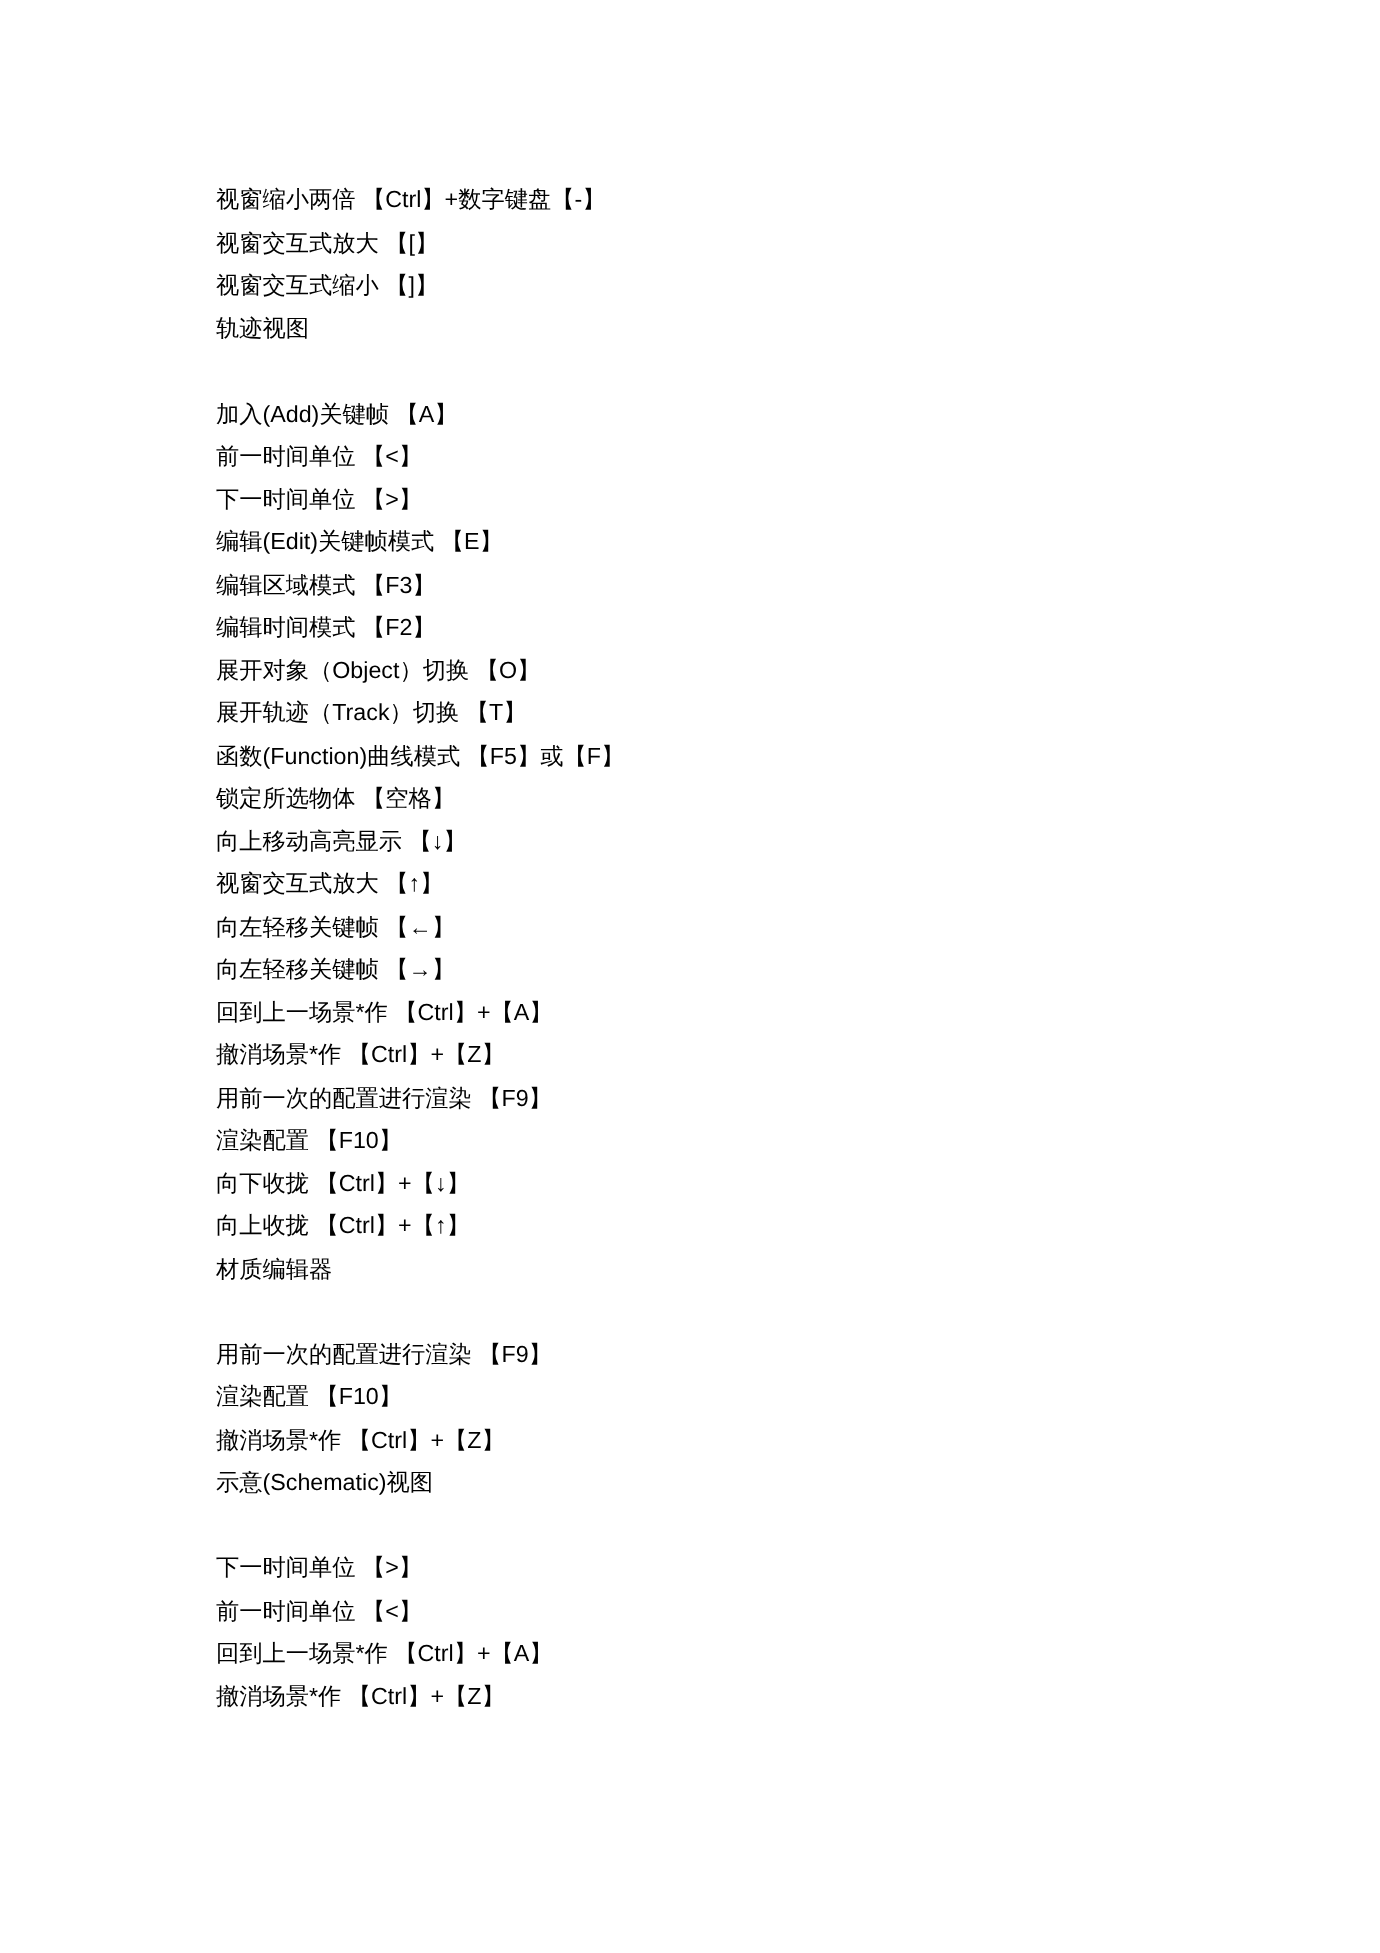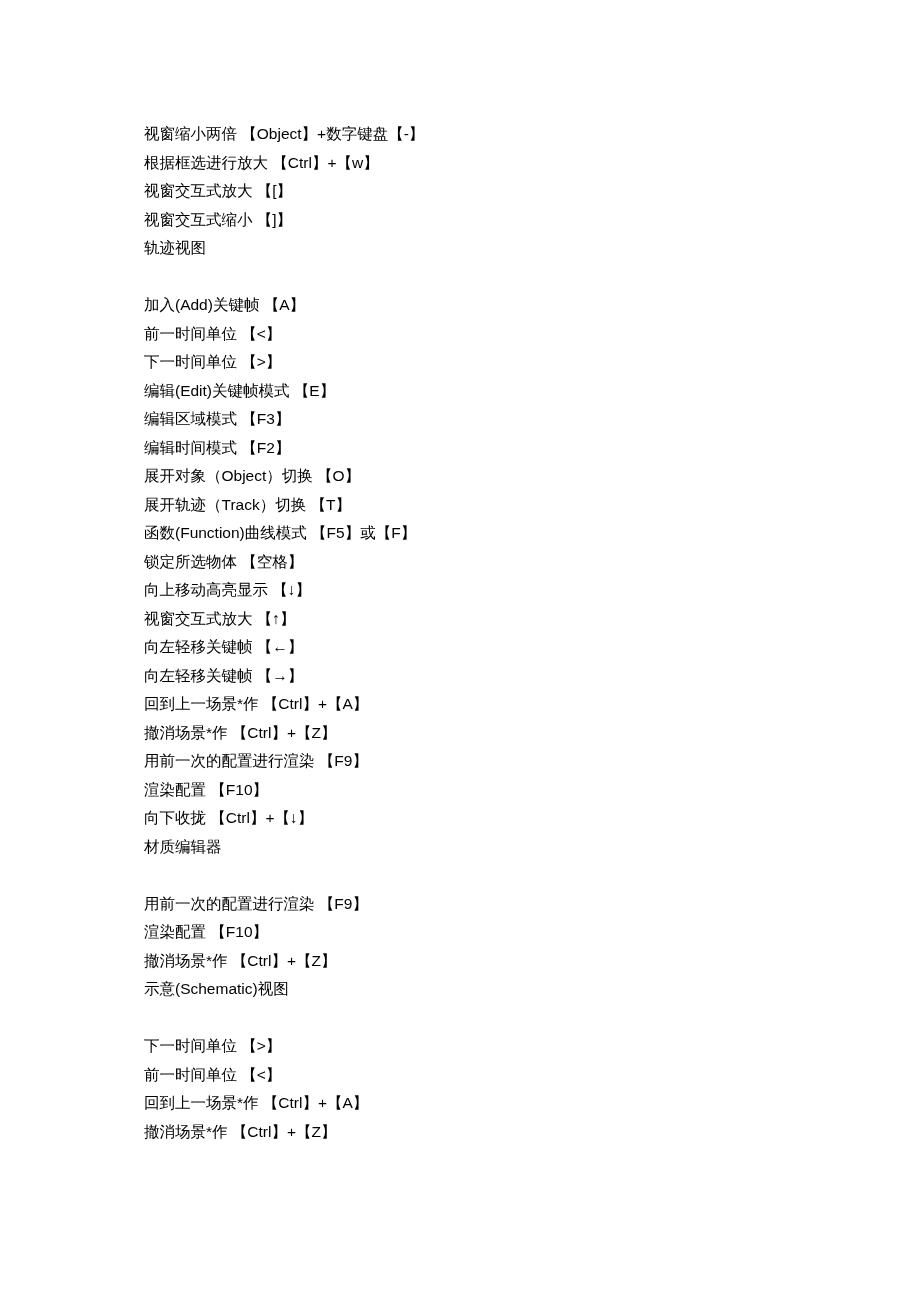--- a/index.html
+++ b/index.html
@@ -21,22 +21,21 @@
     white-space: pre;
   }
   .gap {
     height: 28.5px;
   }
 </style>
 </head>
 <body>
 
 <div class="page">
-  <div class="line">视窗缩小两倍 【Object】+数字键盘【-】</div>
-  <div class="line">根据框选进行放大 【Ctrl】+【w】</div>
+  <div class="line">视窗缩小两倍 【Ctrl】+数字键盘【-】</div>
   <div class="line">视窗交互式放大 【[】</div>
   <div class="line">视窗交互式缩小 【]】</div>
   <div class="line">轨迹视图</div>
   <div class="gap"></div>
   <div class="line">加入(Add)关键帧 【A】</div>
   <div class="line">前一时间单位 【&lt;】</div>
   <div class="line">下一时间单位 【&gt;】</div>
   <div class="line">编辑(Edit)关键帧模式 【E】</div>
   <div class="line">编辑区域模式 【F3】</div>
   <div class="line">编辑时间模式 【F2】</div>
@@ -46,20 +45,21 @@
   <div class="line">锁定所选物体 【空格】</div>
   <div class="line">向上移动高亮显示 【↓】</div>
   <div class="line">视窗交互式放大 【↑】</div>
   <div class="line">向左轻移关键帧 【←】</div>
   <div class="line">向左轻移关键帧 【→】</div>
   <div class="line">回到上一场景*作 【Ctrl】+【A】</div>
   <div class="line">撤消场景*作 【Ctrl】+【Z】</div>
   <div class="line">用前一次的配置进行渲染 【F9】</div>
   <div class="line">渲染配置 【F10】</div>
   <div class="line">向下收拢 【Ctrl】+【↓】</div>
+  <div class="line">向上收拢 【Ctrl】+【↑】</div>
   <div class="line">材质编辑器</div>
   <div class="gap"></div>
   <div class="line">用前一次的配置进行渲染 【F9】</div>
   <div class="line">渲染配置 【F10】</div>
   <div class="line">撤消场景*作 【Ctrl】+【Z】</div>
   <div class="line">示意(Schematic)视图</div>
   <div class="gap"></div>
   <div class="line">下一时间单位 【&gt;】</div>
   <div class="line">前一时间单位 【&lt;】</div>
   <div class="line">回到上一场景*作 【Ctrl】+【A】</div>

